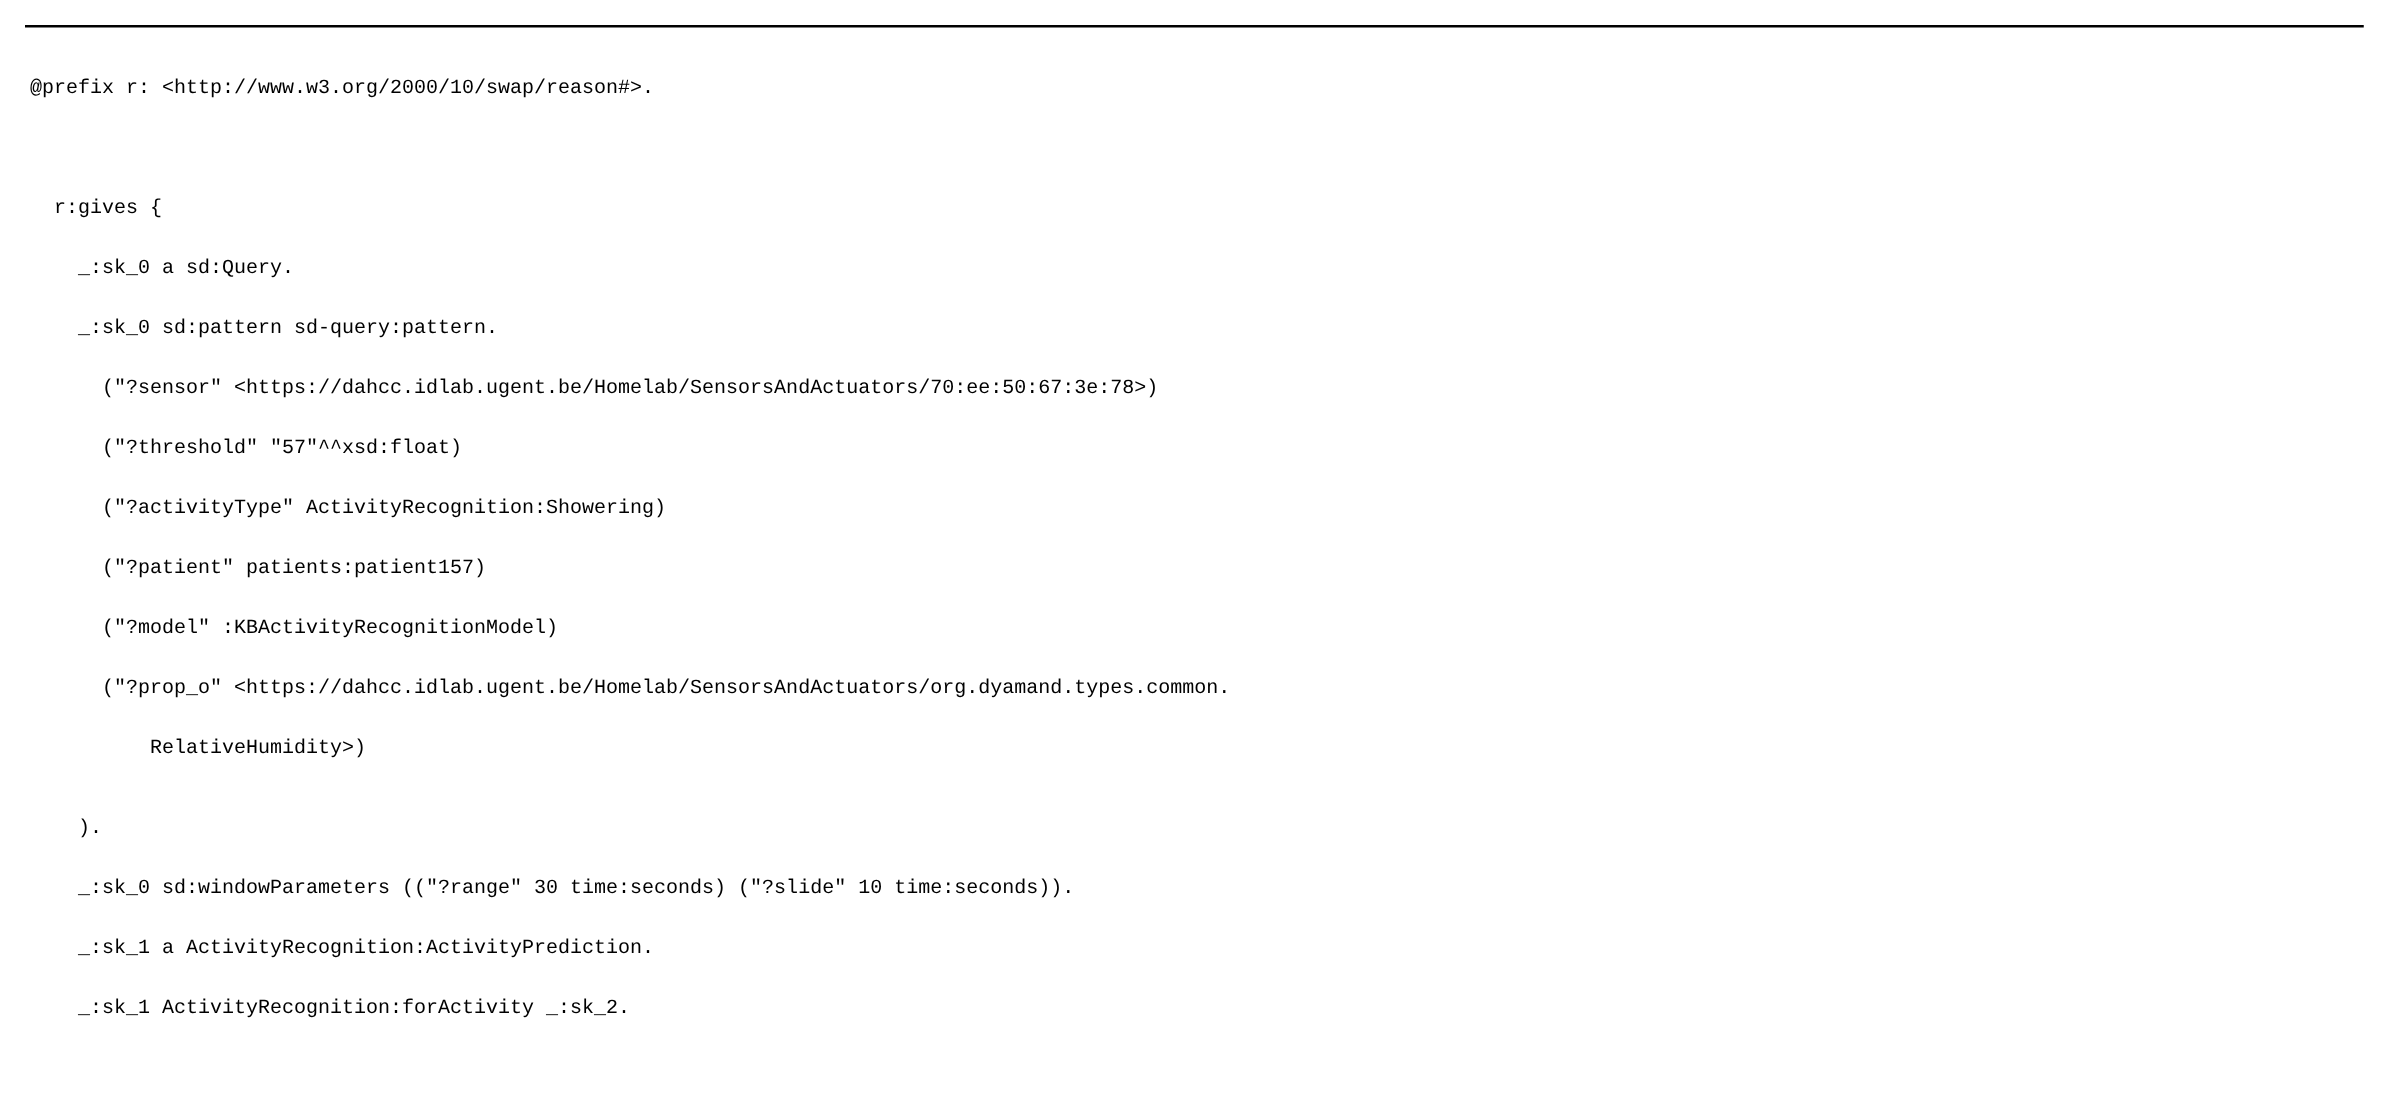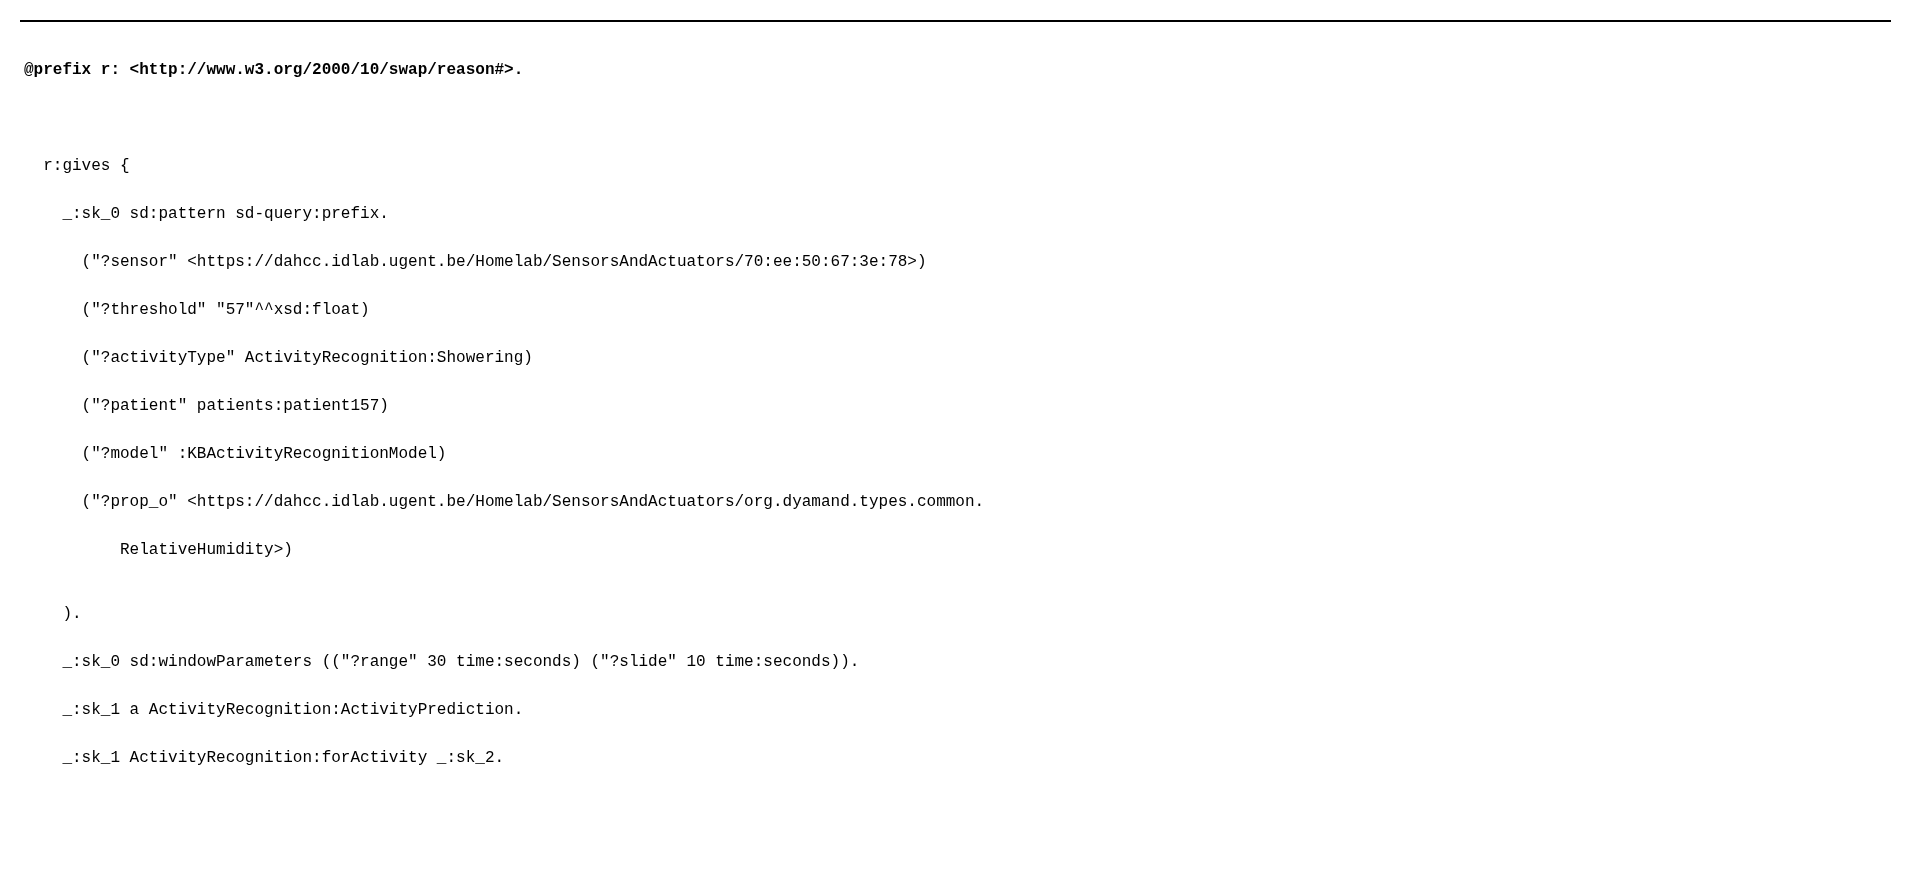--- a/index.html
+++ b/index.html
@@ -11,35 +11,36 @@
     line-height: 1.5;
     color: #000;
   }
   .code-box {
     border-top: 2px solid #000;
     border-bottom: 2px solid #000;
     padding: 12px 4px 12px 4px;
     white-space: pre-wrap;
     word-break: break-word;
   }
-  .l0 { margin: 0; font-weight: bold; }
+  .l0 { margin: 0; }
   .l1 { margin: 0 0 0 2ch; }
   .l2 { margin: 0 0 0 4ch; }
   .l3 { margin: 0 0 0 6ch; }
   .l4 { margin: 0 0 16px 10ch; }
   .blank { height: 1.5em; }
 </style>
 </head>
 <body>
 
 <div class="code-box">
 <div class="l0">@prefix r: &lt;http://www.w3.org/2000/10/swap/reason#&gt;.</div>
 <div class="blank"></div>
 <div class="l1">r:gives {</div>
-<div class="l2">_:sk_0 sd:pattern sd-query:prefix.</div>
+<div class="l2">_:sk_0 a sd:Query.</div>
+<div class="l2">_:sk_0 sd:pattern sd-query:pattern.</div>
 <div class="l3">("?sensor" &lt;https://dahcc.idlab.ugent.be/Homelab/SensorsAndActuators/70:ee:50:67:3e:78&gt;)</div>
 <div class="l3">("?threshold" "57"^^xsd:float)</div>
 <div class="l3">("?activityType" ActivityRecognition:Showering)</div>
 <div class="l3">("?patient" patients:patient157)</div>
 <div class="l3">("?model" :KBActivityRecognitionModel)</div>
 <div class="l3">("?prop_o" &lt;https://dahcc.idlab.ugent.be/Homelab/SensorsAndActuators/org.dyamand.types.common.</div>
 <div class="l4">RelativeHumidity&gt;)</div>
 <div class="l2">).</div>
 <div class="l2">_:sk_0 sd:windowParameters (("?range" 30 time:seconds) ("?slide" 10 time:seconds)).</div>
 <div class="l2">_:sk_1 a ActivityRecognition:ActivityPrediction.</div>

